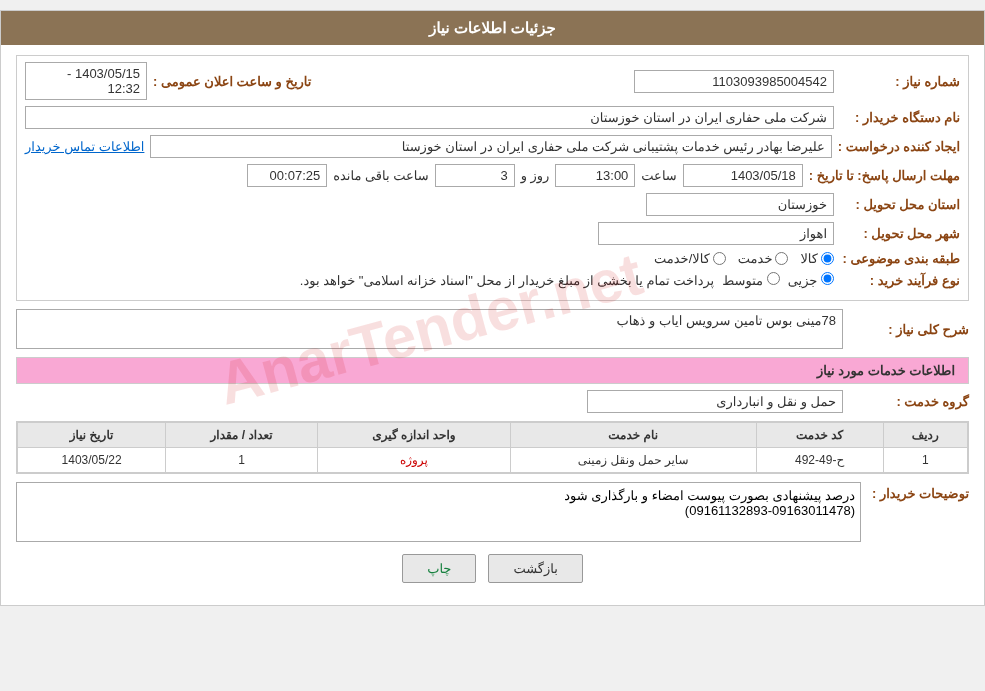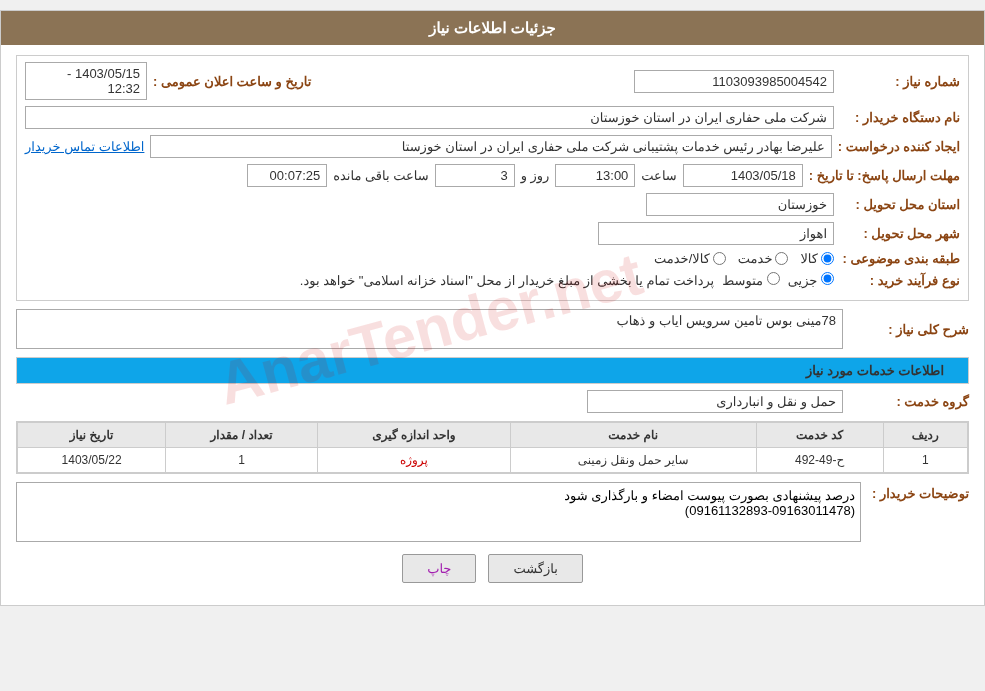--- a/index.html
+++ b/index.html
@@ -65,23 +65,23 @@
     }
     .input-box.fixed-80 {
       width: 80px;
     }
     .blue-link {
       color: #0066cc;
       text-decoration: underline;
       cursor: pointer;
     }
     .section-title {
-      background: #0ea5e9;
-      border: 1px solid #ccc;
-      padding: 5px 24px;
+      background: #f9a8d4;
+      border: 1px solid #ccc;
+      padding: 5px 13px;
       font-weight: bold;
       color: #333;
       margin-bottom: 6px;
       margin-top: 0;
       text-align: right;
     }
     .radio-group {
       display: flex;
       gap: 12px;
       align-items: center;
@@ -158,21 +158,21 @@
     .btn {
       padding: 6px 24px;
       font-size: 13px;
       font-family: Tahoma, Arial, sans-serif;
       border: 1px solid #999;
       cursor: pointer;
       border-radius: 2px;
     }
     .btn-print {
       background: #e8e8e8;
-      color: #a21caf;
+      color: #15803d;
     }
     .btn-back {
       background: #e8e8e8;
       color: #333;
     }
     .watermark-area {
       position: relative;
     }
     .watermark {
       position: absolute;

